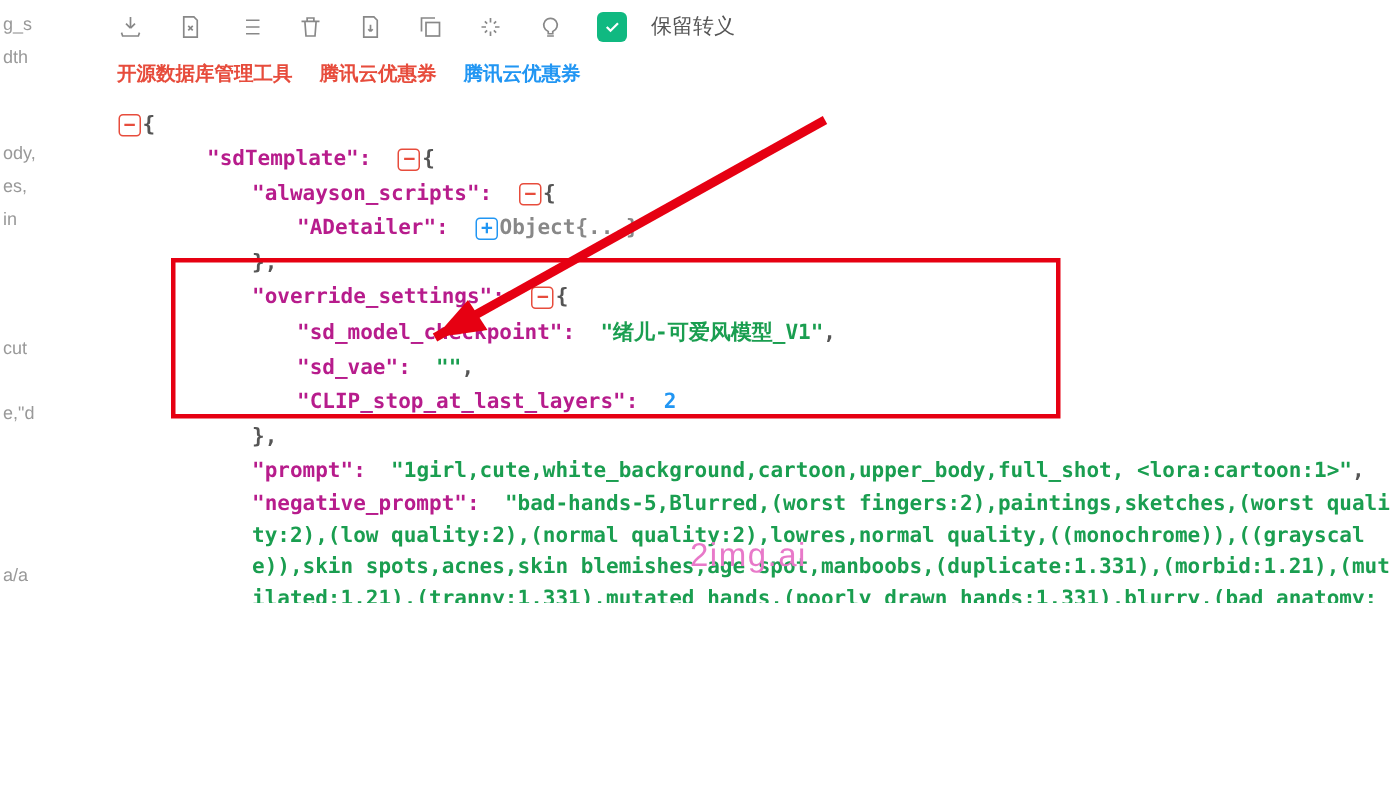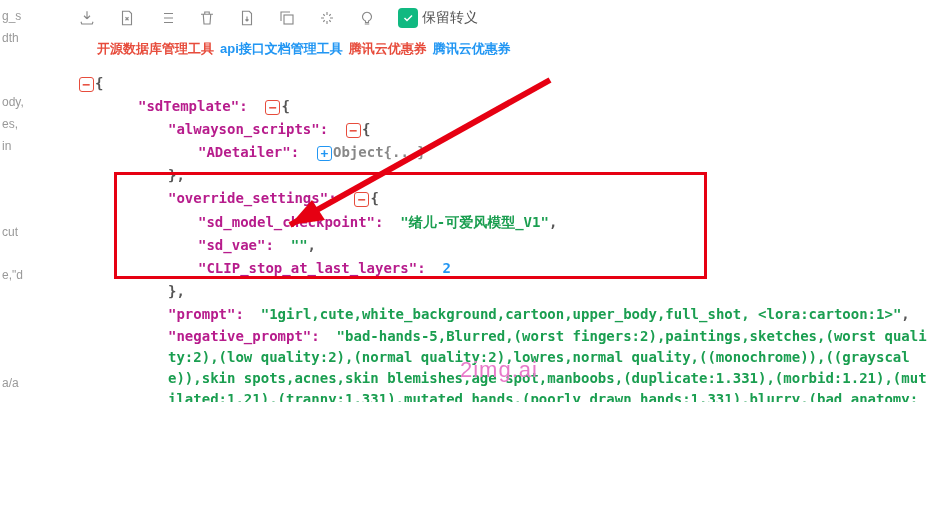--- a/index.html
+++ b/index.html
@@ -4,25 +4,25 @@
 <style>
 * { box-sizing: border-box; margin: 0; padding: 0; }
 body { font-family: -apple-system, BlinkMacSystemFont, "Segoe UI", Arial, sans-serif; font-size: 14px; background: #fff; color: #333; overflow: hidden; }
 .container { display: flex; width: 927px; height: 402px; }
 .left-crumb { width: 40px; padding: 6px 2px; color: #999; font-size: 12px; line-height: 1.8; overflow: hidden; }
 .left-crumb div { white-space: nowrap; }
 .main { flex: 1; padding: 8px 0 0 30px; position: relative; }
 .toolbar { display: flex; align-items: center; gap: 22px; margin-bottom: 12px; padding-left: 8px; }
 .tb-icon { width: 18px; height: 18px; display: inline-flex; align-items: center; justify-content: center; color: #888; cursor: pointer; }
 .tb-icon svg { width: 18px; height: 18px; stroke: #888; fill: none; stroke-width: 1.5; }
-.checkbox-wrap { display: flex; align-items: center; gap: 4px; }
+.checkbox-wrap { display: flex; align-items: center; gap: 16px; }
 .checkbox { width: 20px; height: 20px; background: #10b981; border-radius: 4px; display: inline-flex; align-items: center; justify-content: center; }
 .checkbox svg { width: 12px; height: 12px; stroke: #fff; stroke-width: 3; fill: none; }
 .checkbox-label { color: #555; }
-.links-row { display: flex; gap: 6px; margin-bottom: 14px; padding-left: 8px; font-size: 13px; font-weight: 600; margin-left: 19px; }
+.links-row { display: flex; gap: 18px; margin-bottom: 14px; padding-left: 8px; font-size: 13px; font-weight: 600; }
 .link-red { color: #e74c3c; }
 .link-blue { color: #2196f3; }
 .json-view { font-family: Consolas, Monaco, monospace; font-size: 14px; line-height: 1.65; font-weight: 700; padding-left: 8px; position: relative; }
 .line { white-space: nowrap; }
 .ind-2 { padding-left: 60px; }
 .ind-3 { padding-left: 90px; }
 .ind-4 { padding-left: 120px; }
 .toggle-btn { display: inline-flex; align-items: center; justify-content: center; width: 15px; height: 15px; border: 1.5px solid; border-radius: 3px; font-size: 13px; line-height: 1; font-weight: 900; vertical-align: middle; margin: 0 1px; }
 .toggle-minus { color: #e74c3c; border-color: #e74c3c; }
 .toggle-plus { color: #2196f3; border-color: #2196f3; }
@@ -113,21 +113,20 @@
             <svg viewBox="0 0 24 24">
               <path d="M5 12l5 5L20 7"></path>
             </svg>
           </span>
         <span class="checkbox-label">保留转义</span>
       </div>
     </div>
 
     <div class="links-row">
       <a class="link-red">开源数据库管理工具</a>
-      <a class="link-blue">api接口文档管理工具</a>
       <a class="link-red">腾讯云优惠券</a>
       <a class="link-blue">腾讯云优惠券</a>
     </div>
 
     <div class="json-view">
 
       <div class="highlight-box" style="left:44px; top:100px; width:593px; height:107px;"></div>
       <svg class="arrow-svg" style="left:180px; top:-2px; width:320px; height:170px;" viewBox="0 0 320 170">
         <line x1="300" y1="10" x2="40" y2="155" stroke="#e60012" stroke-width="6"></line>
         <polygon points="40,155 62,130 75,150" fill="#e60012"></polygon>

